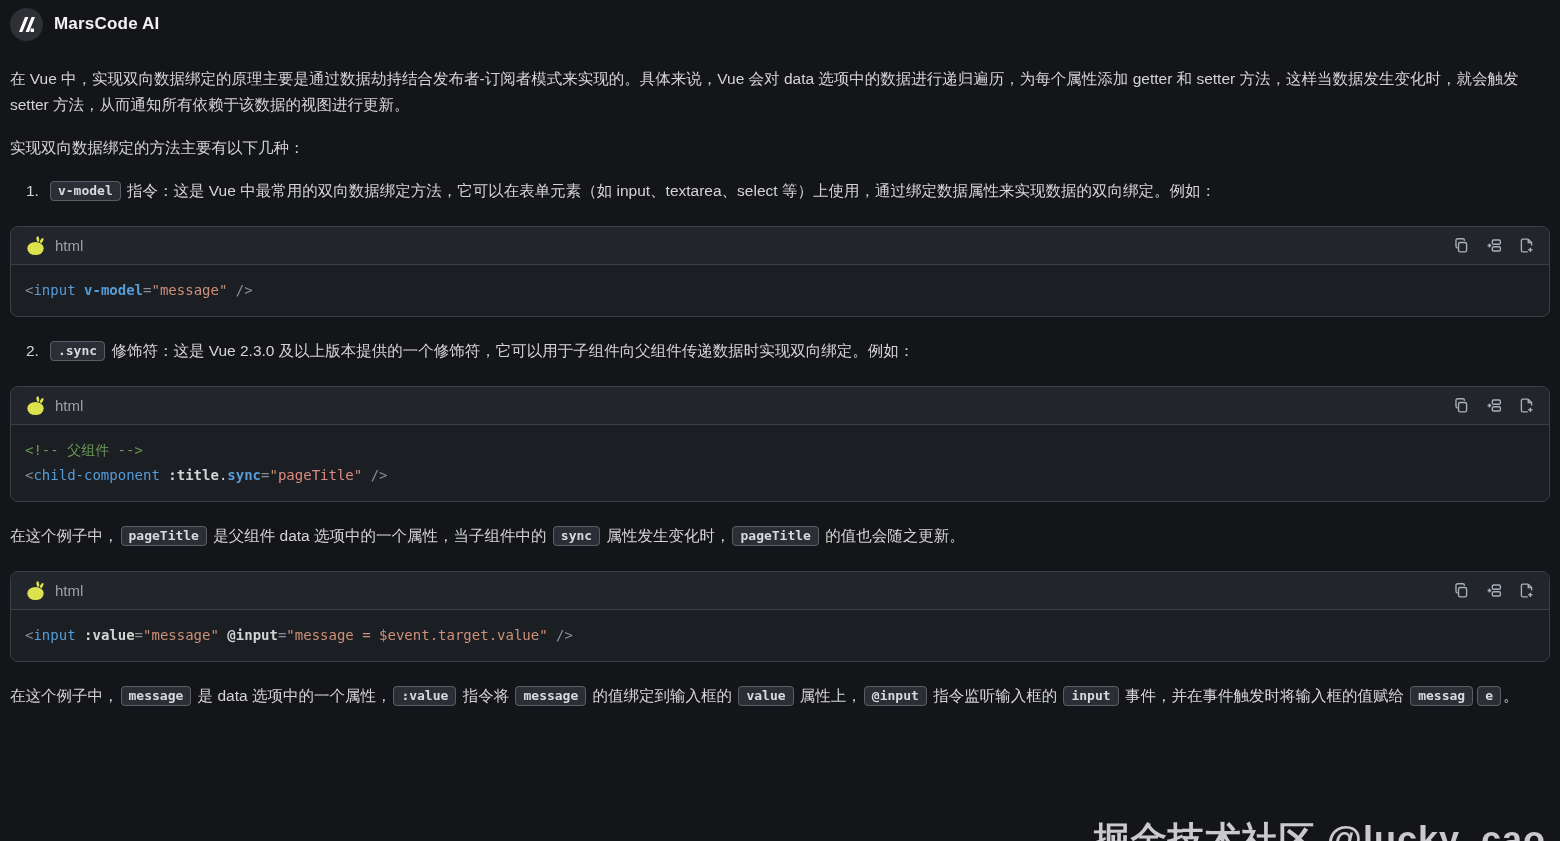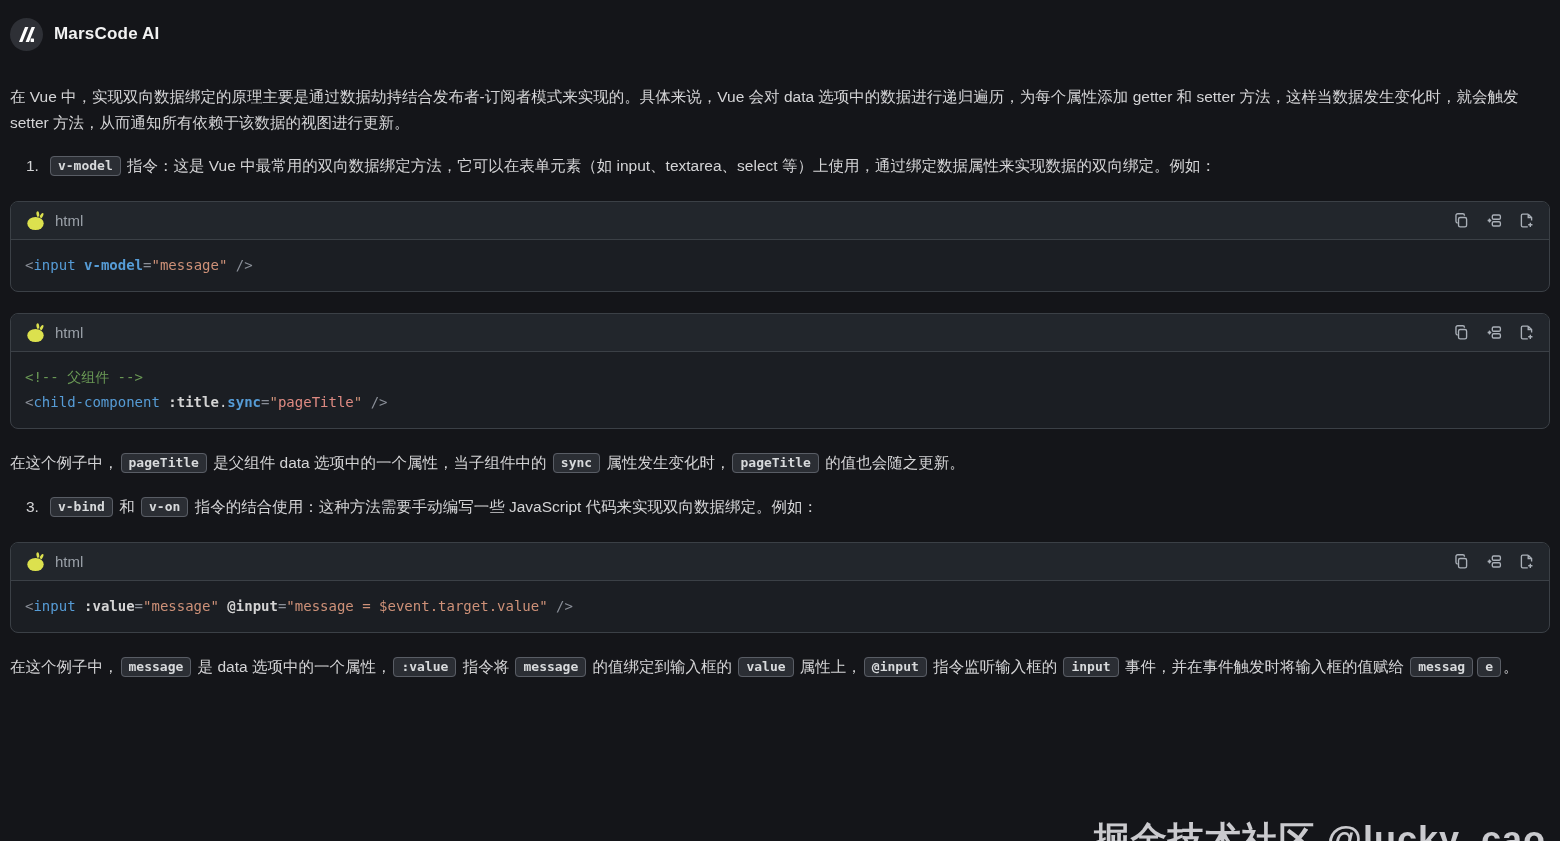--- a/index.html
+++ b/index.html
@@ -2,28 +2,28 @@
 <html><head>
 <meta charset="utf-8">
 <style>
   html,body{margin:0;padding:0;}
   body{
     width:1560px;height:841px;overflow:hidden;position:relative;
     background:#141519;color:#d4d4d6;
     font-family:"Liberation Sans","DejaVu Sans",sans-serif;
     font-size:15.5px;
   }
-  .page{padding:16px 10px 0 10px;position:relative;}
+  .page{padding:6px 10px 0 10px;position:relative;}
   
   .hdr{display:flex;align-items:center;gap:11px;height:36px;}
   .logo{width:33px;height:33px;border-radius:50%;background:#2e3036;display:flex;align-items:center;justify-content:center;flex:0 0 auto;}
   .hdr-title{font-weight:bold;font-size:17px;color:#f2f2f2;letter-spacing:.2px;}
   
   .para{line-height:26px;margin:17px 0;color:#d4d4d6;}
-  .para.first{margin-top:32px;}
+  .para.first{margin-top:24px;}
   .list-item{line-height:26px;margin:17px 12px;padding-left:4px;}
   .marker{margin-right:9px;color:#d4d4d6;}
   code.inline-code{
     font-family:"DejaVu Sans Mono","Liberation Mono",monospace;
     font-size:13px;font-weight:bold;color:#d8dadc;
     background:#2b2e34;border:1px solid #595d65;border-radius:4px;
     padding:1px 7px 2px 7px;margin:0 2px;white-space:nowrap;
     position:relative;top:-1px;
   }
   
@@ -53,20 +53,21 @@
       <svg width="19" height="17" viewBox="0 0 19 17">
         <path d="M2 16 L8 1 L11.4 1 L5.4 16 Z" fill="#ffffff"></path>
         <path d="M8.6 16 L14.6 1 L18 1 L12 16 Z" fill="#ffffff"></path>
         <rect x="13.6" y="12.4" width="3.4" height="3.6" rx="0.6" fill="#ffffff"></rect>
       </svg>
     </div>
     <span class="hdr-title">MarsCode AI</span>
   </div>
 
   <p class="para first">在 Vue 中，实现双向数据绑定的原理主要是通过数据劫持结合发布者-订阅者模式来实现的。具体来说，Vue 会对 data 选项中的数据进行递归遍历，为每个属性添加 getter 和 setter 方法，这样当数据发生变化时，就会触发 setter 方法，从而通知所有依赖于该数据的视图进行更新。</p>
+  <p class="para">实现双向数据绑定的方法主要有以下几种：</p>
 
   <div class="list-item">
     <span class="marker">1.</span><span><code class="inline-code">v-model</code> 指令：这是 Vue 中最常用的双向数据绑定方法，它可以在表单元素（如 input、textarea、select 等）上使用，通过绑定数据属性来实现数据的双向绑定。例如：</span>
   </div>
 
   <div class="code-block">
     <div class="code-header">
       <span>
         <svg width="21" height="20" viewBox="0 0 21 20">
           <g fill="#dce14e">
@@ -97,20 +98,23 @@
               <path d="M12 2.5 L16 6.5 V10 M12 2.5 V6.5 H16"></path>
               <path d="M14.5 12.5 V17.5 M12 15 H17"></path>
             </svg>
         </button>
       </div>
     </div>
     <pre class="code-body"><div class="code-line"><span style="color: rgb(138, 143, 152);">&lt;</span><span style="color: rgb(86, 156, 214);">input</span><span style="color: rgb(212, 212, 212);"> </span><span style="color: rgb(86, 156, 214); font-weight: bold;">v-model</span><span style="color: rgb(138, 143, 152);">=</span><span style="color: rgb(206, 145, 120);">"message"</span><span style="color: rgb(212, 212, 212);"> </span><span style="color: rgb(138, 143, 152);">/&gt;</span></div></pre>
   </div>
 
 
+  <div class="list-item">
+    <span class="marker">2.</span><span><code class="inline-code">.sync</code> 修饰符：这是 Vue 2.3.0 及以上版本提供的一个修饰符，它可以用于子组件向父组件传递数据时实现双向绑定。例如：</span>
+  </div>
 
   <div class="code-block">
     <div class="code-header">
       <span>
         <svg width="21" height="20" viewBox="0 0 21 20">
           <g fill="#dce14e">
             <path d="M12.5 6 C10.5 2.5 11.5 0.5 12.6 0.3 C13.6 0.2 14.4 2.2 14.3 5.2 Z"></path>
             <path d="M14.6 6.2 C15.6 2.8 17.2 1.6 18.1 2 C19 2.5 18.4 4.9 16.6 7.2 Z"></path>
             <ellipse cx="10.5" cy="12.5" rx="8.2" ry="6.6"></ellipse>
           </g>
@@ -138,23 +142,20 @@
               <path d="M14.5 12.5 V17.5 M12 15 H17"></path>
             </svg>
         </button>
       </div>
     </div>
     <pre class="code-body"><div class="code-line"><span style="color: rgb(106, 153, 85);">&lt;!-- 父组件 --&gt;</span></div><div class="code-line"><span style="color: rgb(138, 143, 152);">&lt;</span><span style="color: rgb(86, 156, 214);">child-component</span><span style="color: rgb(212, 212, 212);"> </span><span style="color: rgb(212, 212, 212); font-weight: bold;">:title</span><span style="color: rgb(212, 212, 212);">.</span><span style="color: rgb(86, 156, 214); font-weight: bold;">sync</span><span style="color: rgb(138, 143, 152);">=</span><span style="color: rgb(206, 145, 120);">"</span><span style="color: rgb(222, 138, 130);">pageTitle</span><span style="color: rgb(206, 145, 120);">"</span><span style="color: rgb(212, 212, 212);"> </span><span style="color: rgb(138, 143, 152);">/&gt;</span></div></pre>
   </div>
 
   <p class="para">在这个例子中，<code class="inline-code">pageTitle</code> 是父组件 data 选项中的一个属性，当子组件中的 <code class="inline-code">sync</code> 属性发生变化时，<code class="inline-code">pageTitle</code> 的值也会随之更新。</p>
 
-  <div class="list-item">
-    <span class="marker">3.</span><span><code class="inline-code">v-bind</code> 和 <code class="inline-code">v-on</code> 指令的结合使用：这种方法需要手动编写一些 JavaScript 代码来实现双向数据绑定。例如：</span>
-  </div>
 
   <div class="code-block">
     <div class="code-header">
       <span>
         <svg width="21" height="20" viewBox="0 0 21 20">
           <g fill="#dce14e">
             <path d="M12.5 6 C10.5 2.5 11.5 0.5 12.6 0.3 C13.6 0.2 14.4 2.2 14.3 5.2 Z"></path>
             <path d="M14.6 6.2 C15.6 2.8 17.2 1.6 18.1 2 C19 2.5 18.4 4.9 16.6 7.2 Z"></path>
             <ellipse cx="10.5" cy="12.5" rx="8.2" ry="6.6"></ellipse>
           </g>

